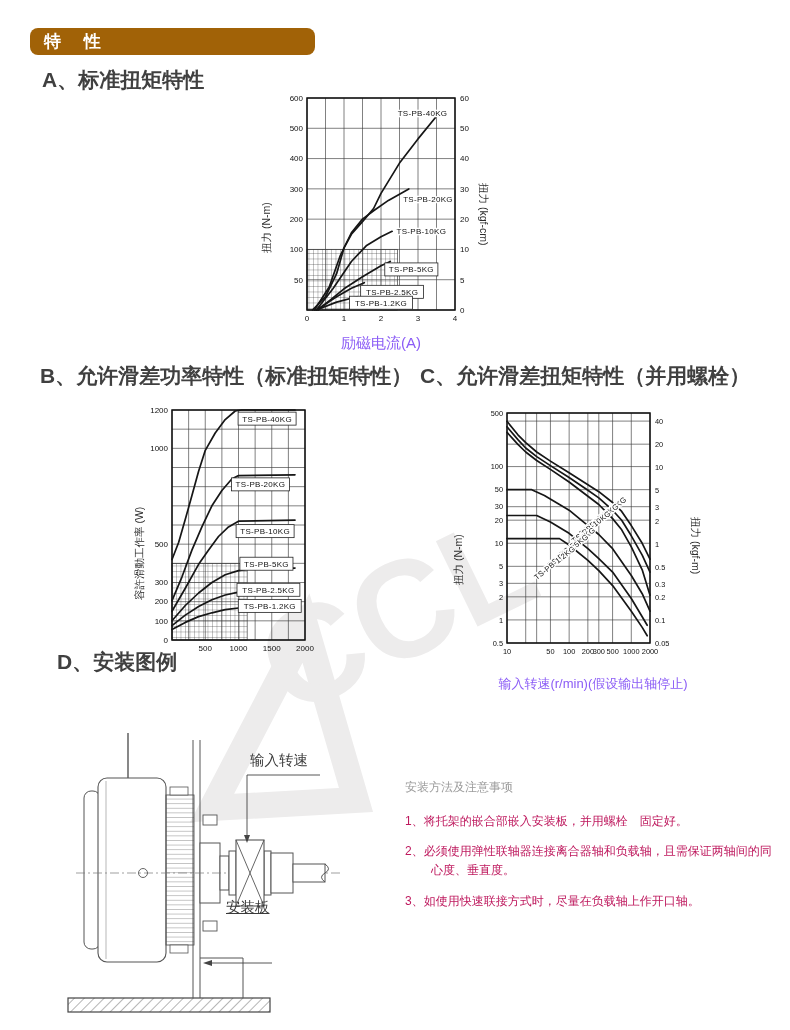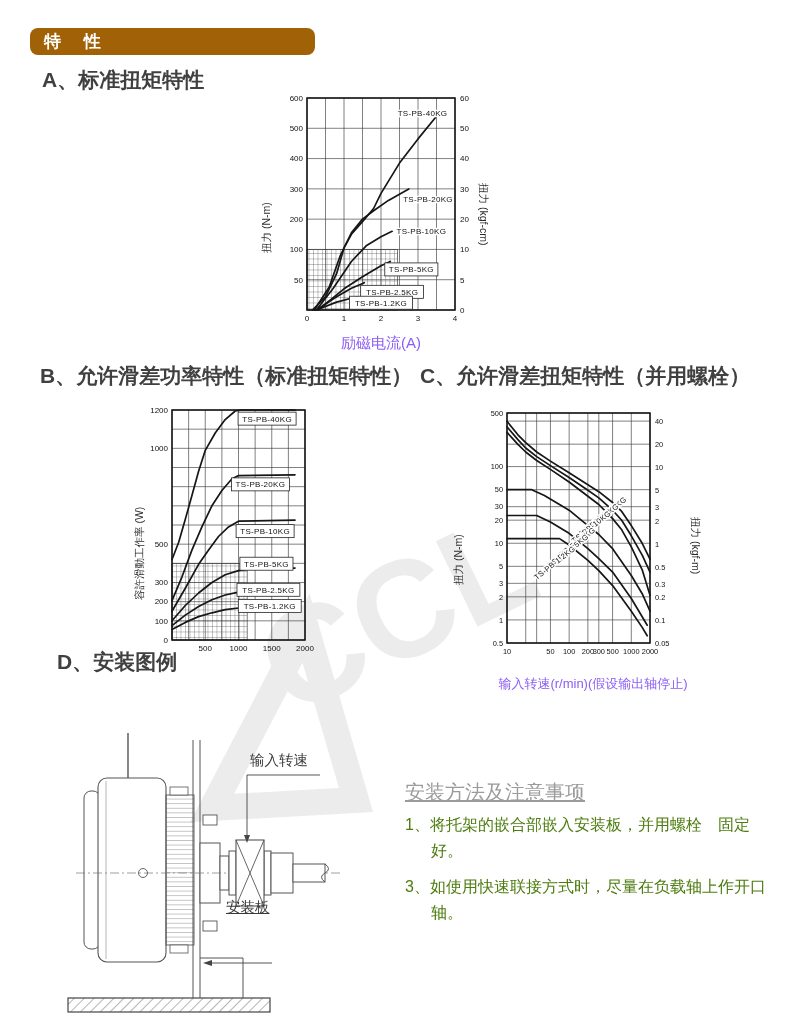--- a/index.html
+++ b/index.html
@@ -10,22 +10,22 @@
               font-size:17px;font-weight:bold;line-height:27px;padding-left:14px;letter-spacing:9px;box-sizing:border-box;border-radius:8px;}
   .sec-title{font-size:21px;color:#404040;white-space:nowrap;font-weight:bold;}
   .chart-wrap{position:absolute;}
   .chart-wrap svg{position:absolute;left:0;top:0;font-family:"Liberation Sans","DejaVu Sans",sans-serif;}
   .axis-x{position:absolute;text-align:center;font-size:15px;color:#8b5cf6;white-space:nowrap;}
   .axis-x.small{font-size:13px;}
   .vlabel{position:absolute;font-size:10.5px;color:#2b2b2b;white-space:nowrap;
           transform:rotate(-90deg);transform-origin:left top;}
   .vlabel.cw{transform:rotate(90deg);}
   .draw-label{position:absolute;font-size:14.5px;color:#3a3a3a;white-space:nowrap;}
-  .inst-head{position:absolute;font-size:20px;color:#9b9b9b;white-space:nowrap;text-decoration:underline;}
-  .inst-list{position:absolute;width:368px;font-size:16px;color:#4d7c0f;line-height:1.6;}
+  .inst-head{position:absolute;font-size:12px;color:#9b9b9b;white-space:nowrap;}
+  .inst-list{position:absolute;width:368px;font-size:12px;color:#be185d;line-height:1.6;}
   .inst-item{padding-left:26px;text-indent:-26px;margin-bottom:11px;}
   .wm{position:absolute;left:140px;top:470px;pointer-events:none;}
 </style>
 </head>
 <body>
 
 <div class="page">
 
   <svg class="wm" width="520" height="380" viewBox="0 0 520 380">
     <path d="M 72 338 L 166 158 L 216 330 Z" fill="none" stroke="#edecec" stroke-width="26" stroke-linejoin="miter"></path>
@@ -337,16 +337,17 @@
       <line x1="166" y1="238" x2="232" y2="238" stroke="#444" stroke-width="0.9"></line>
       <polygon points="163,238 172,235 172,241" fill="#444"></polygon>
     </svg>
   </div>
   <div class="draw-label" style="left:250px;top:751px;">输入转速</div>
   <div class="draw-label" style="left:226px;top:898px;text-decoration:underline;">安装板</div>
 
   <div class="inst-head" style="left:405px;top:779px;">安装方法及注意事项</div>
   <div class="inst-list" style="left:405px;top:812px;">
     <div class="inst-item">1、将托架的嵌合部嵌入安装板，并用螺栓　固定好。</div>
+    <div class="inst-item">2、必须使用弹性联轴器连接离合器轴和负载轴，且需保证两轴间的同心度、垂直度。</div>
     <div class="inst-item">3、如使用快速联接方式时，尽量在负载轴上作开口轴。</div>
   </div>
 
 </div>
 
 </body></html>

